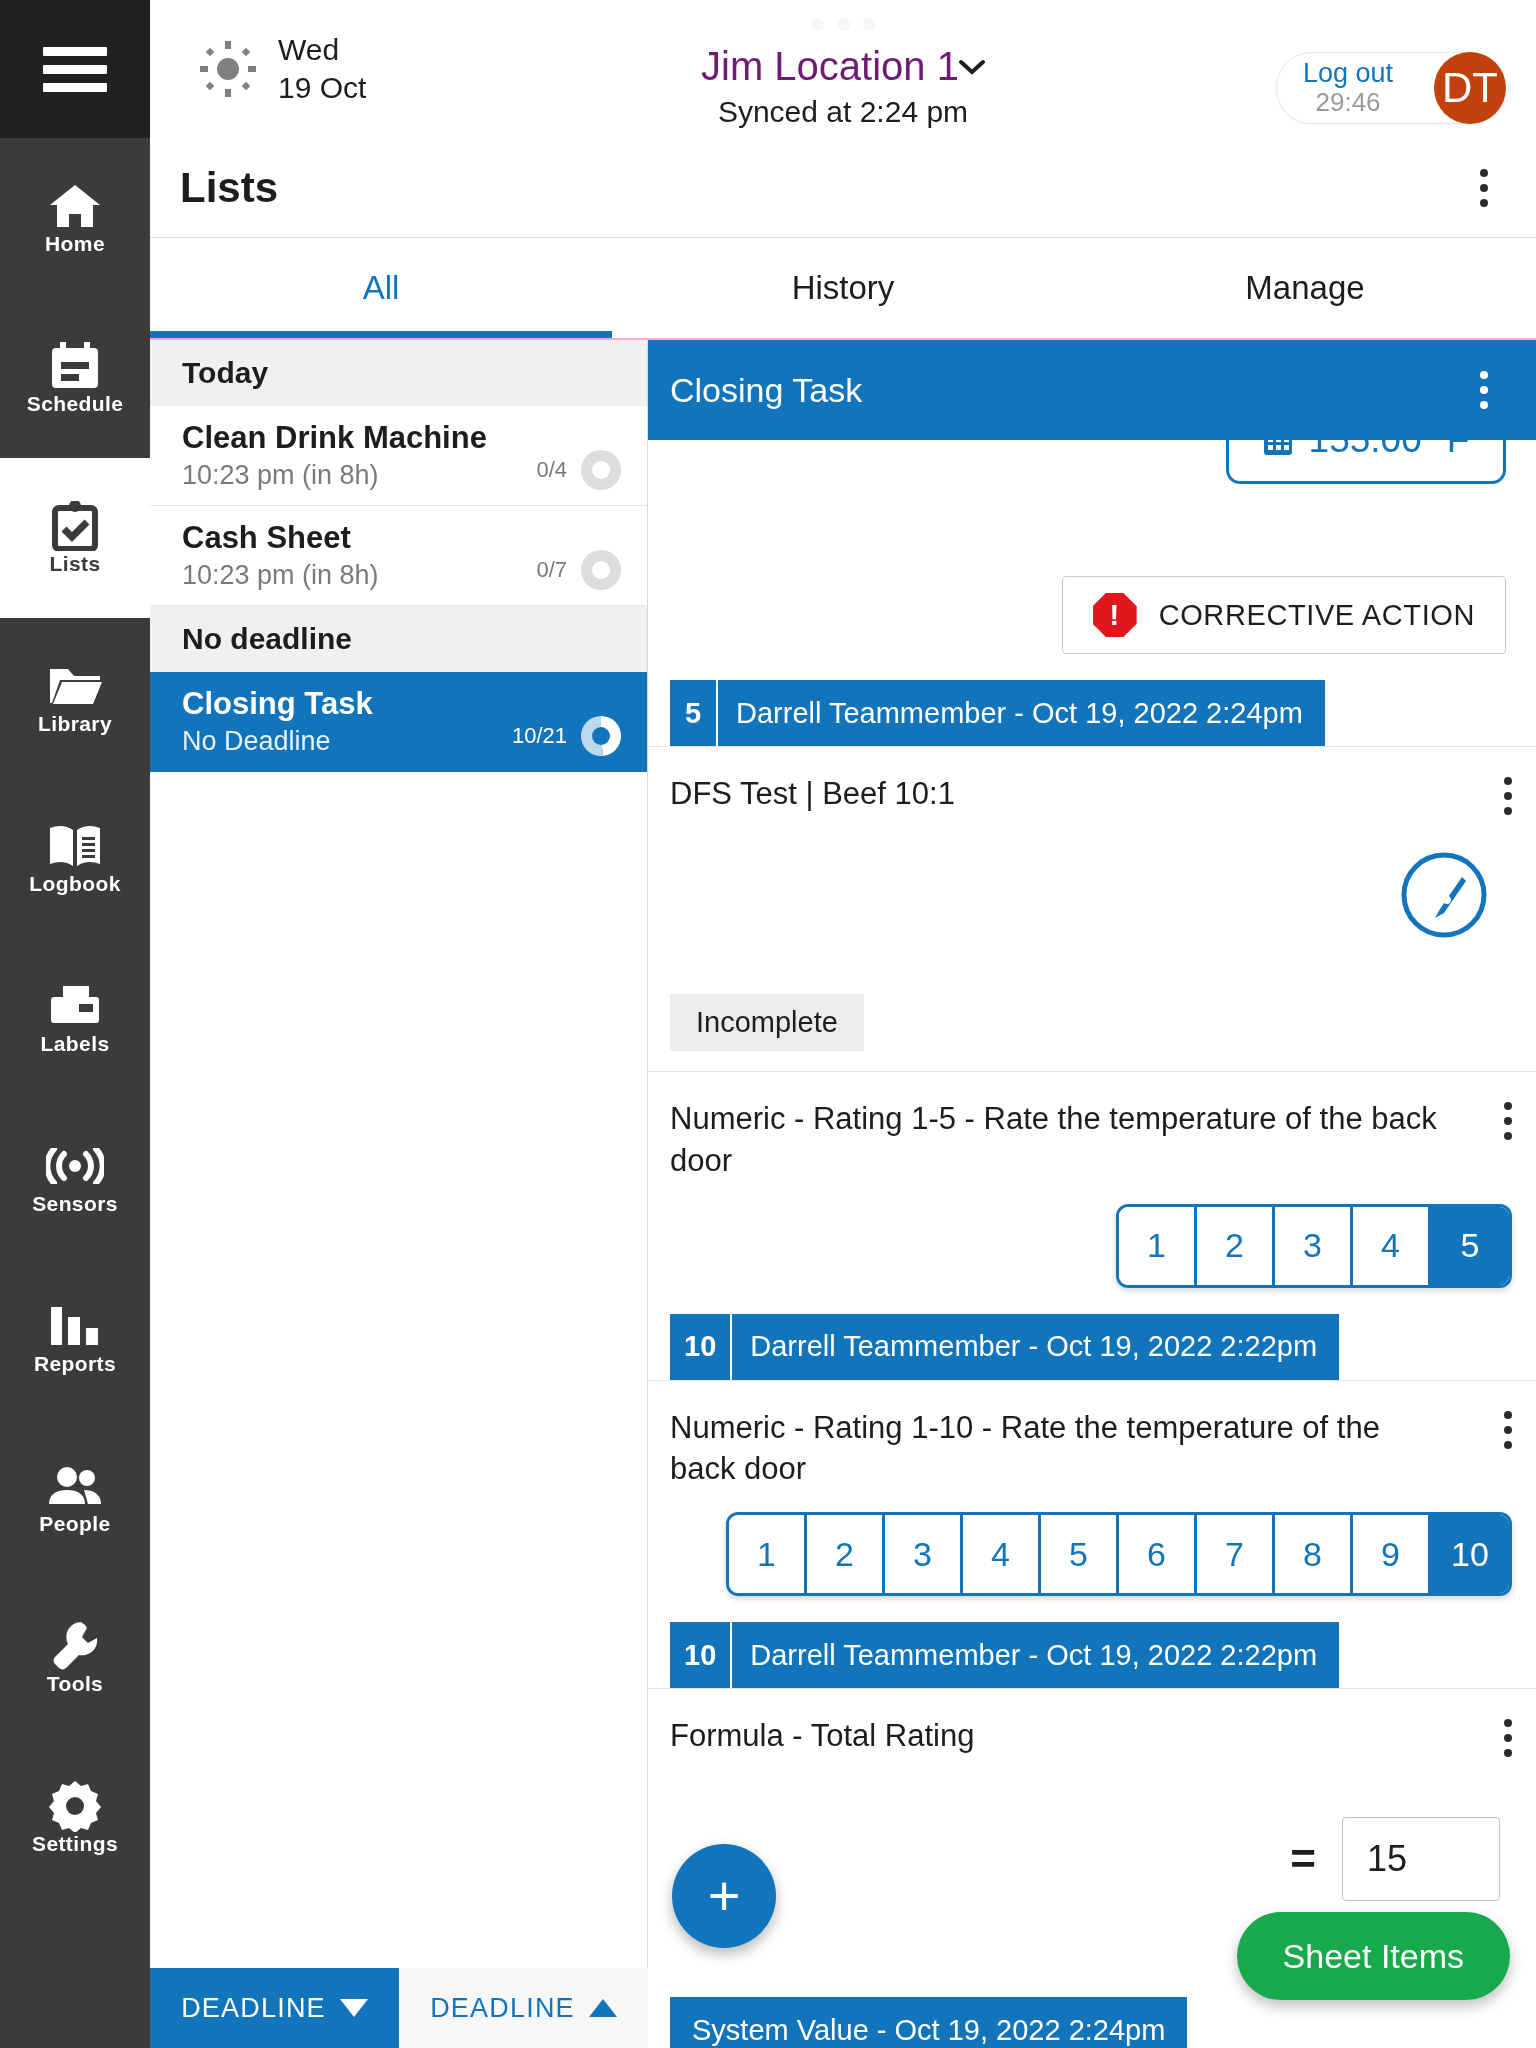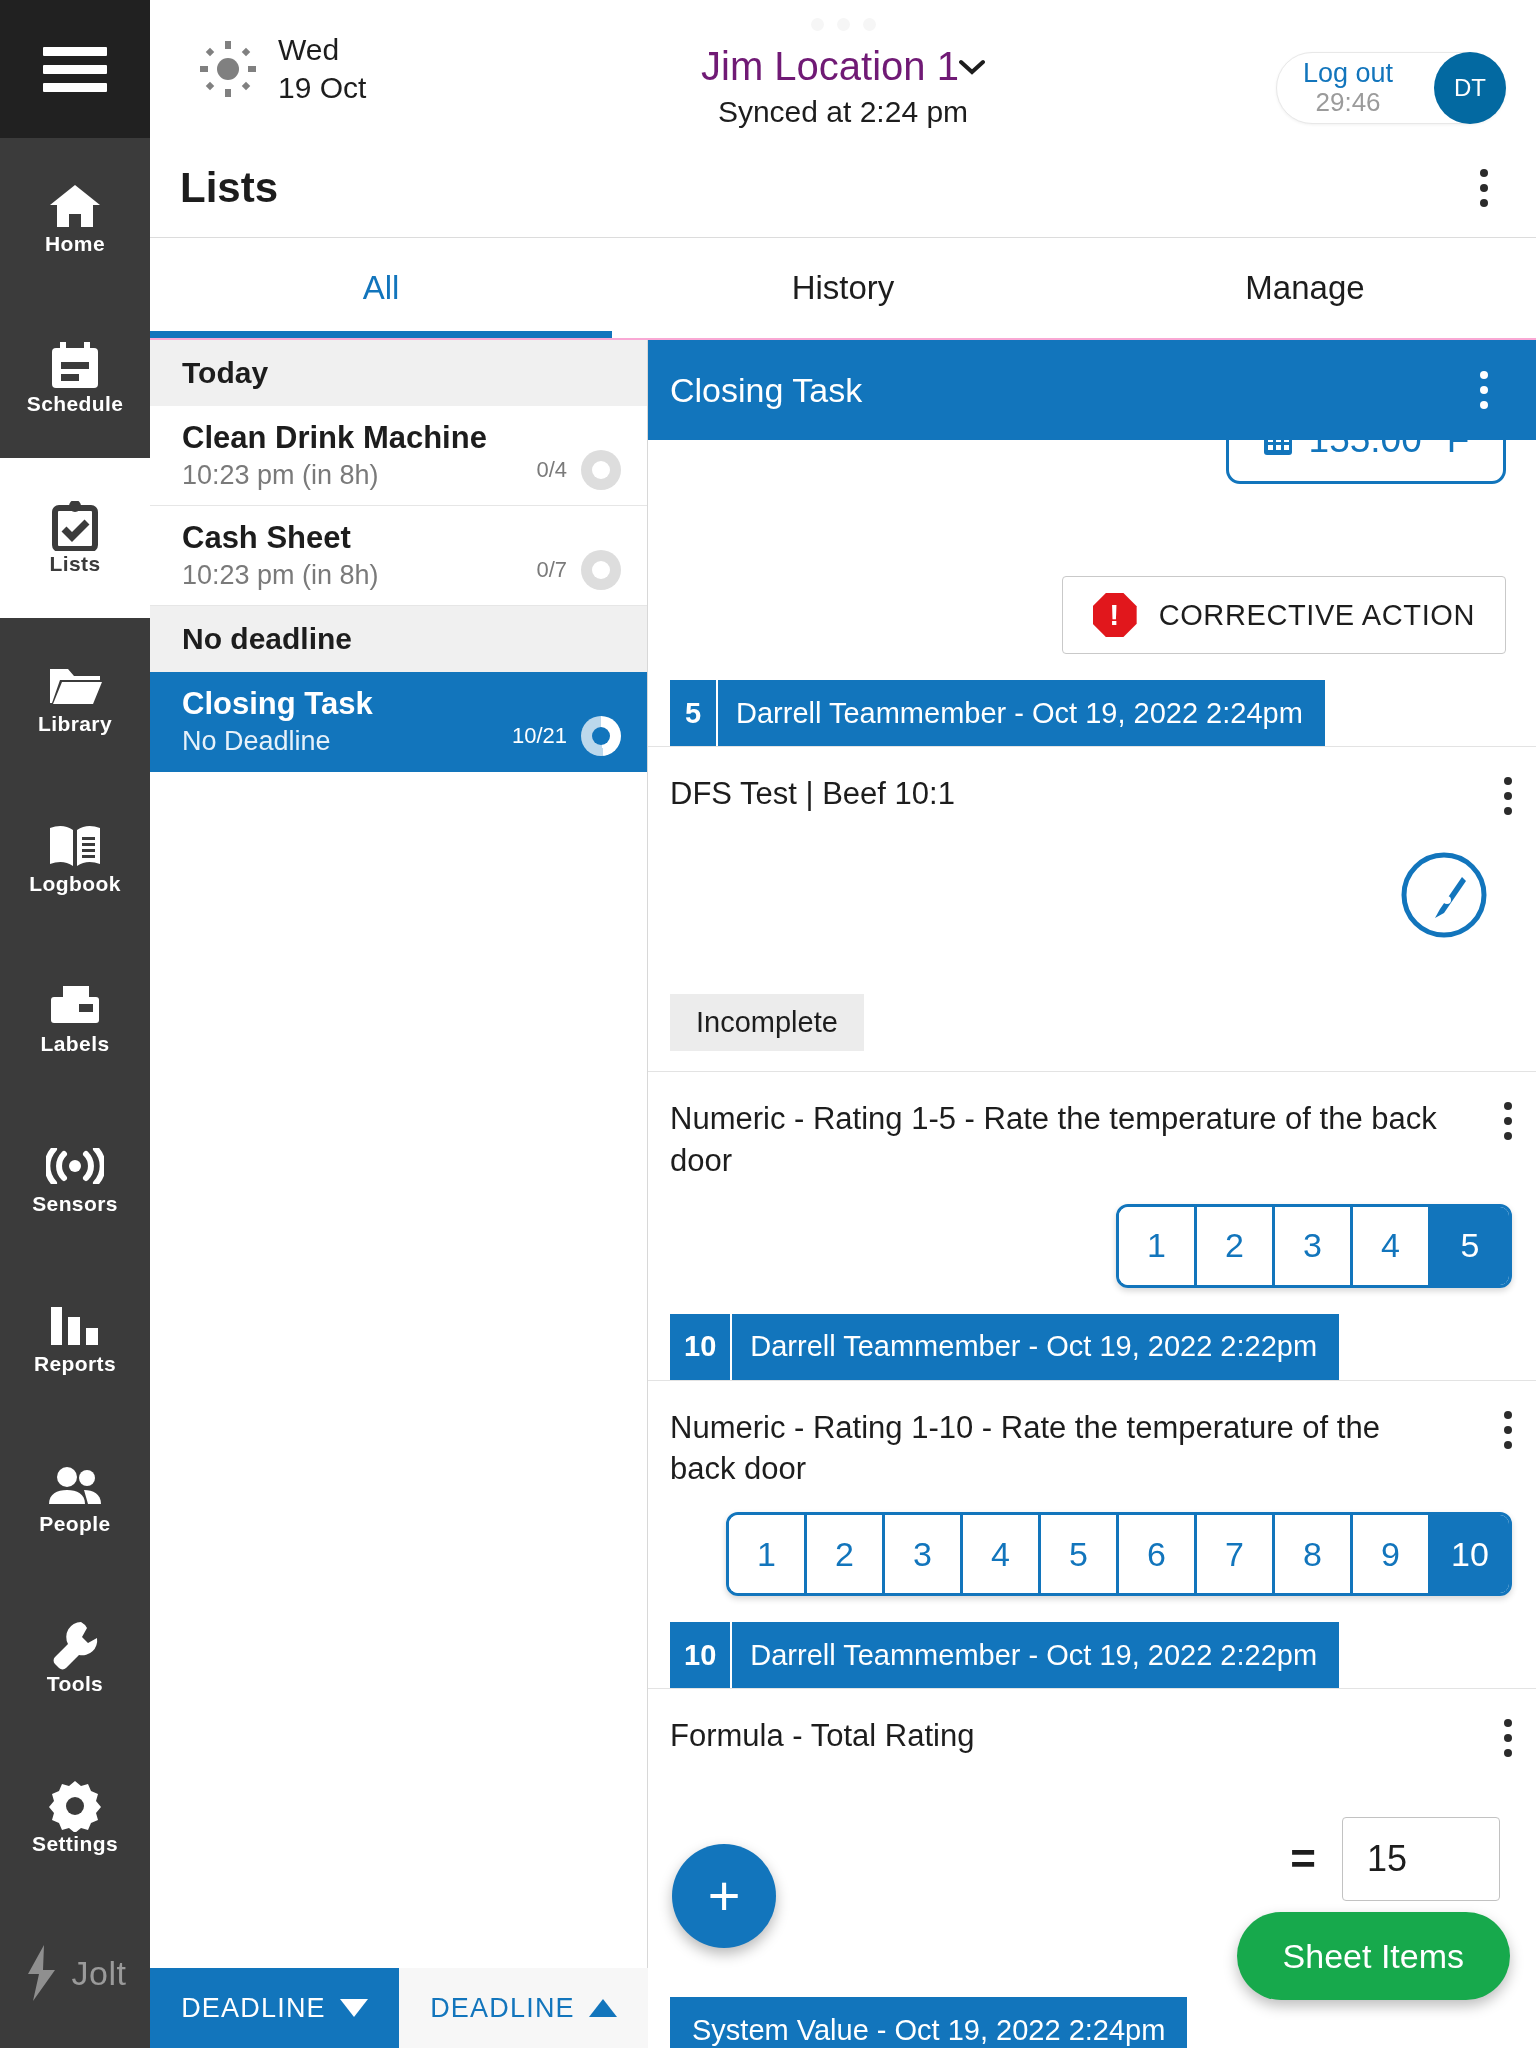--- a/index.html
+++ b/index.html
@@ -76,22 +76,22 @@
     position: absolute; right: 30px; top: 52px;
     height: 72px; min-width: 230px;
     background: #fff; border: 1px solid #e8e8e8; border-radius: 40px;
     display: flex; align-items: center; padding-left: 26px;
     box-shadow: 0 1px 3px rgba(0,0,0,.06);
   }
   .logout-txt { display: flex; flex-direction: column; align-items: center; padding-right: 14px; }
   .logout-label { color: #1275bc; font-size: 27px; }
   .logout-timer { color: #9b9b9b; font-size: 26px; margin-top: -2px;}
   .avatar {
-    width: 72px; height: 72px; border-radius: 50%; background: #0369a1;
-    color: #fff; font-size: 24px;
+    width: 72px; height: 72px; border-radius: 50%; background: #c2410c;
+    color: #fff; font-size: 42px;
     display: flex; align-items: center; justify-content: center;
     margin-left: auto; margin-right: -1px;
   }
 
   
   .titlebar {
     height: 100px; display: flex; align-items: center;
     padding: 0 48px 0 30px; border-bottom: 1px solid #dcdcdc;
   }
   .page-title { font-size: 42px; font-weight: bold; color: #1d1d1d; }
@@ -395,26 +395,20 @@
     <div class="nav-item">
       <div class="nav-ico">
         <svg width="52" height="52" viewBox="0 0 52 52">
             <path fill="currentColor" d="M26 1l6 5 7-2 3 7 7 3-2 7 5 6-5 6 2 7-7 3-3 7-7-2-6 5-6-5-7 2-3-7-7-3 2-7-5-6 5-6-2-7 7-3 3-7 7 2z"></path>
             <circle cx="26" cy="26" r="9" fill="#3b3b3b"></circle>
           </svg>
       </div>
       <div class="nav-label">Settings</div>
     </div>
 
-    <div class="brand-cell">
-      <svg width="42" height="58" viewBox="0 0 42 58">
-          <path fill="#8f8f8f" d="M20 1L4 30h11L9 57l22-31H19z"></path>
-        </svg>
-      <span class="brand-txt">Jolt</span>
-    </div>
   </div>
 
   <div class="stage">
 
     <div class="drag-dots">
       <i></i>
         <i></i>
         <i></i>
     </div>
 

